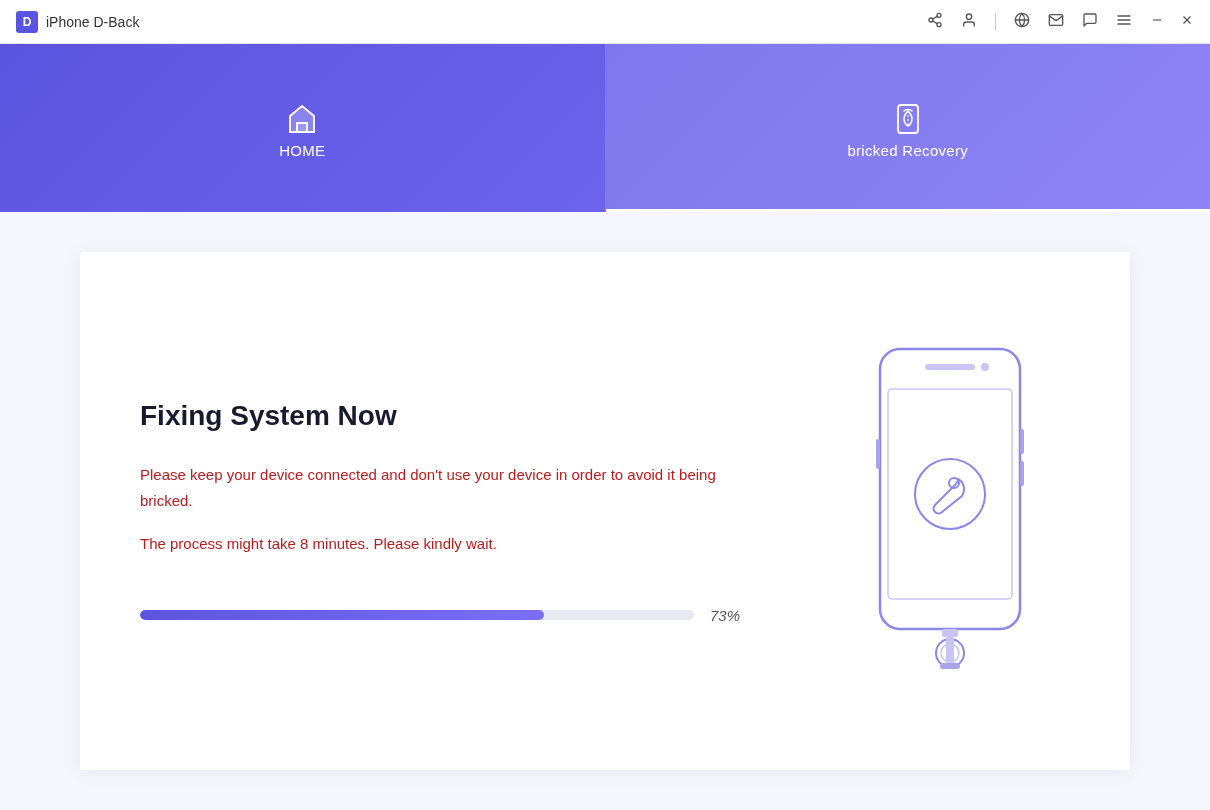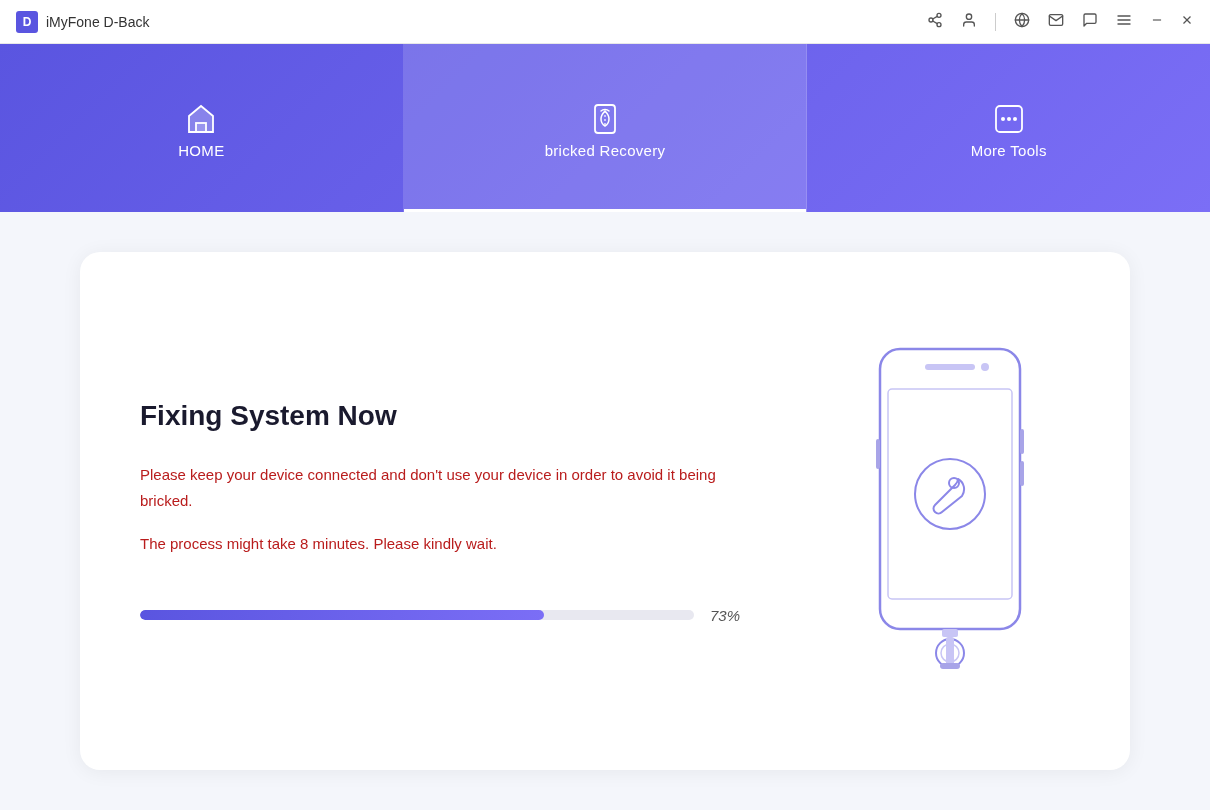--- a/index.html
+++ b/index.html
@@ -132,21 +132,21 @@
       height: calc(810px - 44px - 168px);
       background: #f4f6fb;
       display: flex;
       align-items: center;
       justify-content: center;
       padding: 40px 80px;
     }
 
     .content-card {
       background: white;
-      border-radius: 20px;
+      border-radius: 3px;
       width: 100%;
       max-width: 1050px;
       height: 100%;
       display: flex;
       align-items: center;
       padding: 50px 60px;
       box-shadow: 0 2px 20px rgba(0,0,0,0.06);
     }
 
     .content-left {
@@ -215,21 +215,21 @@
       position: relative;
     }
 
   </style>
 </head>
 <body>
 
 <div class="titlebar">
   <div class="titlebar-left">
     <div class="titlebar-logo">D</div>
-    <span class="titlebar-title">iMyFone D-Back</span>
+    <span class="titlebar-title">iPhone D-Back</span>
   </div>
   <div class="titlebar-right">
     <span class="titlebar-icon">
       <svg width="16" height="16" viewBox="0 0 24 24" fill="none" stroke="#555" stroke-width="2" stroke-linecap="round" stroke-linejoin="round">
         <circle cx="18" cy="5" r="3"></circle>
           <circle cx="6" cy="12" r="3"></circle>
           <circle cx="18" cy="19" r="3"></circle>
         <line x1="8.59" y1="13.51" x2="15.42" y2="17.49"></line>
           <line x1="15.41" y1="6.51" x2="8.59" y2="10.49"></line>
       </svg>
@@ -300,31 +300,20 @@
         <rect x="8" y="4" width="20" height="28" rx="3" stroke="white" stroke-width="1.8" fill="none"></rect>
         <path d="M18 10 C18 10 14 14 14 18 C14 21 15.5 23.5 18 25 C20.5 23.5 22 21 22 18 C22 14 18 10 18 10Z" stroke="white" stroke-width="1.5" fill="none"></path>
         <path d="M14 10 C16 8 20 8 22 10" stroke="white" stroke-width="1.5" stroke-linecap="round"></path>
         <line x1="18" y1="10" x2="18" y2="25" stroke="white" stroke-width="1.2" stroke-dasharray="2,2"></line>
       </svg>
     </div>
     <span class="nav-label">bricked Recovery</span>
   </div>
 
 
-  <div class="nav-item">
-    <div class="nav-icon">
-      <svg width="36" height="36" viewBox="0 0 36 36" stroke="white" stroke-width="1.8" fill="none">
-        <rect x="5" y="5" width="26" height="26" rx="4" stroke="white" stroke-width="1.8" fill="none"></rect>
-        <circle cx="12" cy="18" r="2" fill="white" stroke="none"></circle>
-        <circle cx="18" cy="18" r="2" fill="white" stroke="none"></circle>
-        <circle cx="24" cy="18" r="2" fill="white" stroke="none"></circle>
-      </svg>
-    </div>
-    <span class="nav-label">More Tools</span>
-  </div>
 </div>
 
 <div class="main-content">
   <div class="content-card">
 
     <div class="content-left">
       <h1 class="fixing-title">Fixing System Now</h1>
       <p class="fixing-desc">Please keep your device connected and don't use your device in order to avoid it being bricked.</p>
       <p class="fixing-desc">The process might take 8 minutes. Please kindly wait.</p>
 

